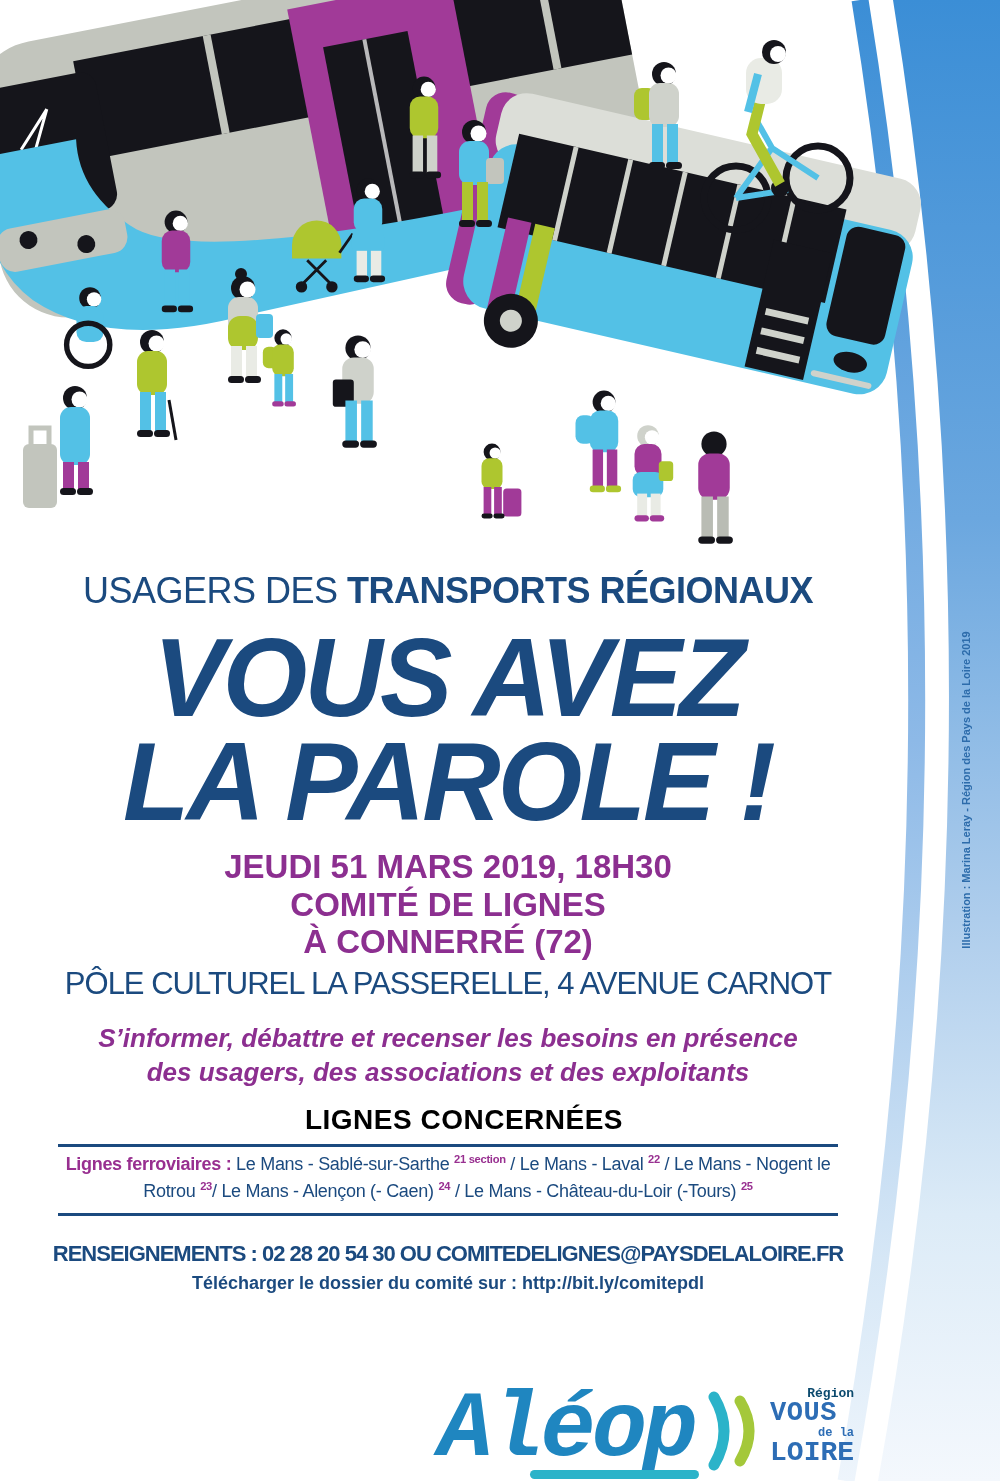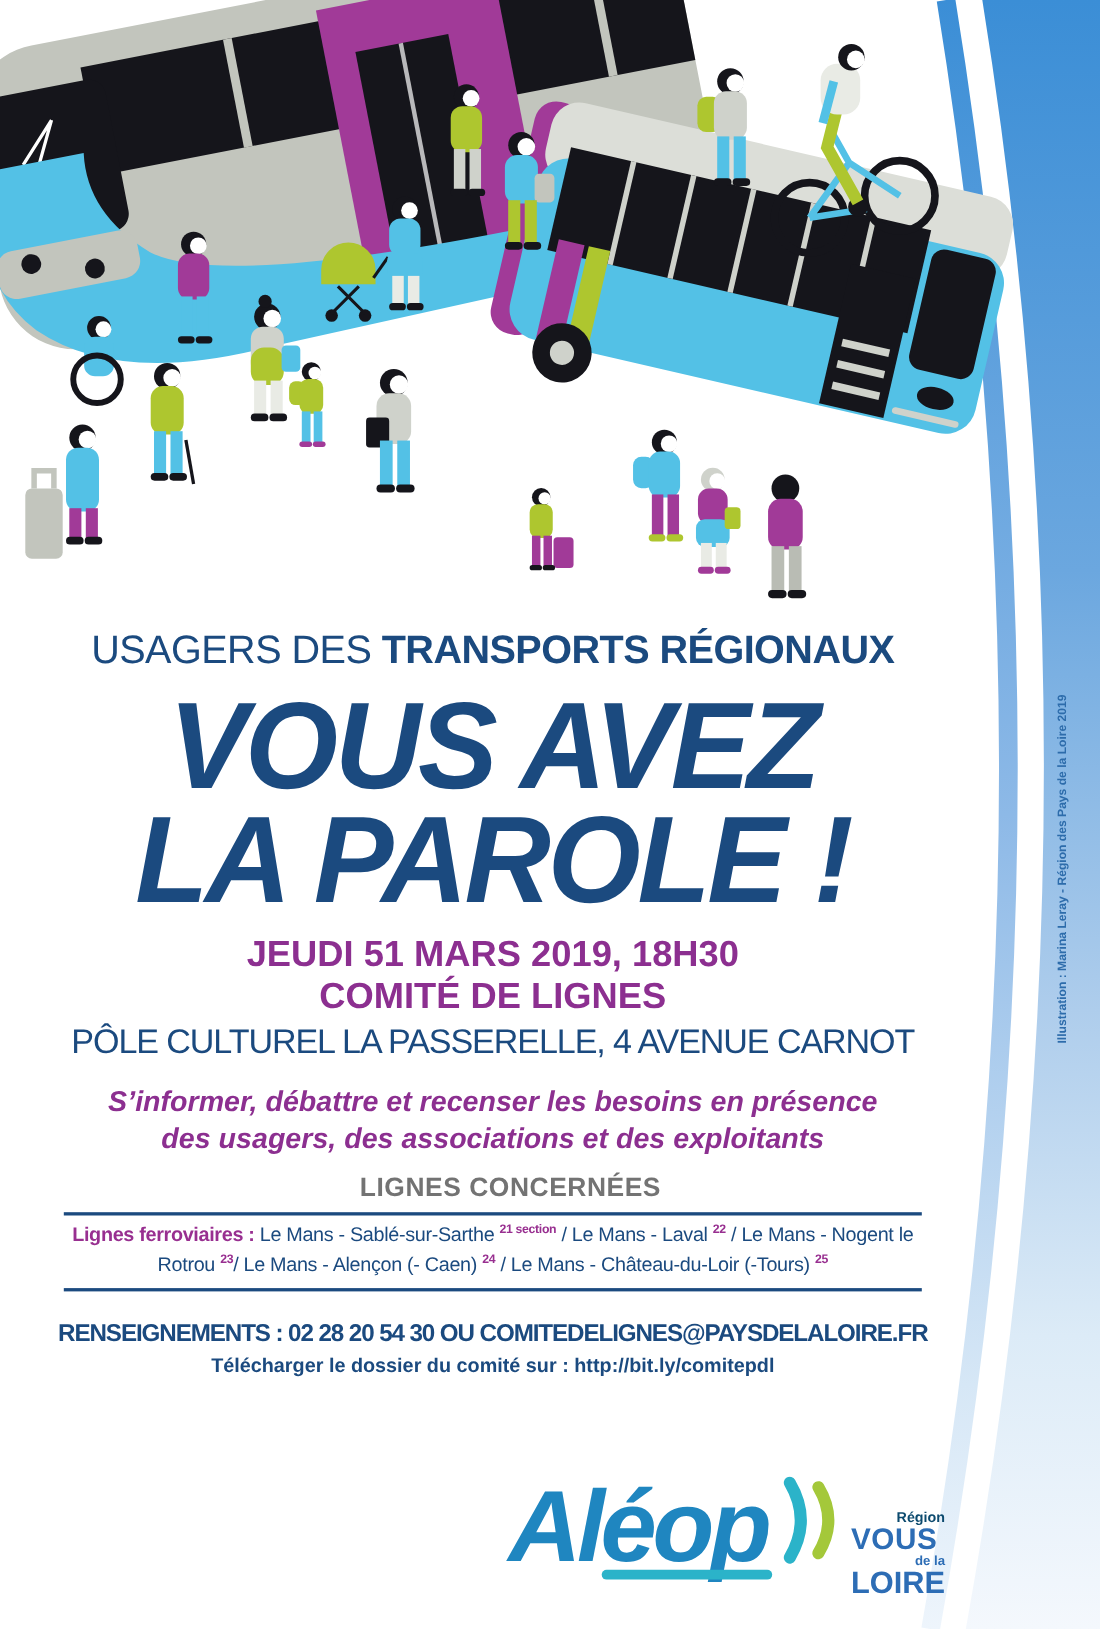--- a/index.html
+++ b/index.html
@@ -11,29 +11,29 @@
   .credit{position:absolute;top:790px;left:966px;transform:translate(-50%,-50%) rotate(-90deg);
           white-space:nowrap;font-size:11px;font-weight:bold;color:#2d6cab;}
   .content{position:absolute;top:562px;left:0;width:896px;text-align:center;color:#1b4a7f;}
   .eyebrow{margin-top:8px;font-size:36px;letter-spacing:-0.5px;color:#1b4a7f;}
   .eyebrow b{font-weight:bold;}
   .headline{margin-top:14px;font-size:112px;line-height:0.93;font-weight:bold;font-style:italic;
             letter-spacing:-3px;color:#1b4a7f;transform:scaleX(0.97);transform-origin:center top;}
   .dateblock{margin-top:14px;font-size:33px;line-height:1.13;font-weight:bold;color:#8c2f90;}
   .venue{margin-top:6px;font-size:31px;font-weight:400;letter-spacing:-1px;color:#1b4a7f;}
   .purpose{margin-top:20px;font-size:26px;line-height:1.3;font-weight:bold;font-style:italic;color:#8c2f90;}
-  .lines-title{margin-top:14px;font-size:24px;font-weight:bold;letter-spacing:0.5px;color:#737373;margin-left:32px;}
+  .lines-title{margin-top:14px;font-size:28px;font-weight:bold;letter-spacing:0.5px;color:#000000;margin-left:32px;}
   .rule{width:780px;height:3px;background:#1b4a7f;margin:8px auto 0;}
   .lines-body{width:810px;margin:4px auto 0;font-size:18px;line-height:1.5;letter-spacing:-0.3px;color:#1b4a7f;}
   .lines-body p{margin:0;}
   .lines-body .lbl{font-weight:bold;color:#982f90;}
   .lines-body sup{font-size:0.62em;font-weight:bold;color:#982f90;vertical-align:super;line-height:0;}
   .contact1{margin-top:25px;font-size:22px;font-weight:bold;letter-spacing:-1px;white-space:nowrap;color:#1b4a7f;}
   .contact2{margin-top:6px;font-size:18px;font-weight:bold;color:#1b4a7f;}
-  .logo{position:absolute;top:1342px;left:462px;width:470px;height:135px;display:flex;align-items:flex-start;}
+  .logo{position:absolute;top:1342px;left:438px;width:470px;height:135px;display:flex;align-items:flex-end;font-family:Liberation Mono, monospace;}
   .brand-wrap{position:relative;line-height:1;}
   .brand{font-size:92px;font-weight:bold;font-style:italic;letter-spacing:-4px;color:#1f86c0;}
   .brand-underline{position:absolute;left:36%;right:-2%;bottom:-2px;height:9px;border-radius:5px;background:#2bb3c9;}
   .chevrons{margin:0 10px 6px 14px;}
   .region{line-height:1;margin-bottom:10px;}
   .region .r1{display:block;text-align:right;font-size:13px;font-weight:bold;color:#0c4a6e;margin-top:31px;}
   .region .r2{display:block;font-size:27px;font-weight:bold;color:#2d6db5;letter-spacing:0.5px;}
   .region .r3{display:block;text-align:right;font-size:12px;font-weight:bold;color:#2d6db5;}
   .region .r4{display:block;font-size:28px;font-weight:bold;color:#2d6db5;}
 </style>
@@ -293,20 +293,21 @@
     </div>
 
     <div class="headline">
       <div>VOUS AVEZ</div>
       <div>LA PAROLE !</div>
     </div>
 
     <div class="dateblock">
       <div>JEUDI 51 MARS 2019, 18H30</div>
       <div>COMITÉ DE LIGNES</div>
+      <div>À CONNERRÉ (72)</div>
     </div>
 
     <div class="venue">PÔLE CULTUREL LA PASSERELLE, 4 AVENUE CARNOT</div>
 
     <div class="purpose">
       <div>S’informer, débattre et recenser les besoins en présence</div>
       <div>des usagers, des associations et des exploitants</div>
     </div>
 
     <div class="lines-title">LIGNES CONCERNÉES</div>

